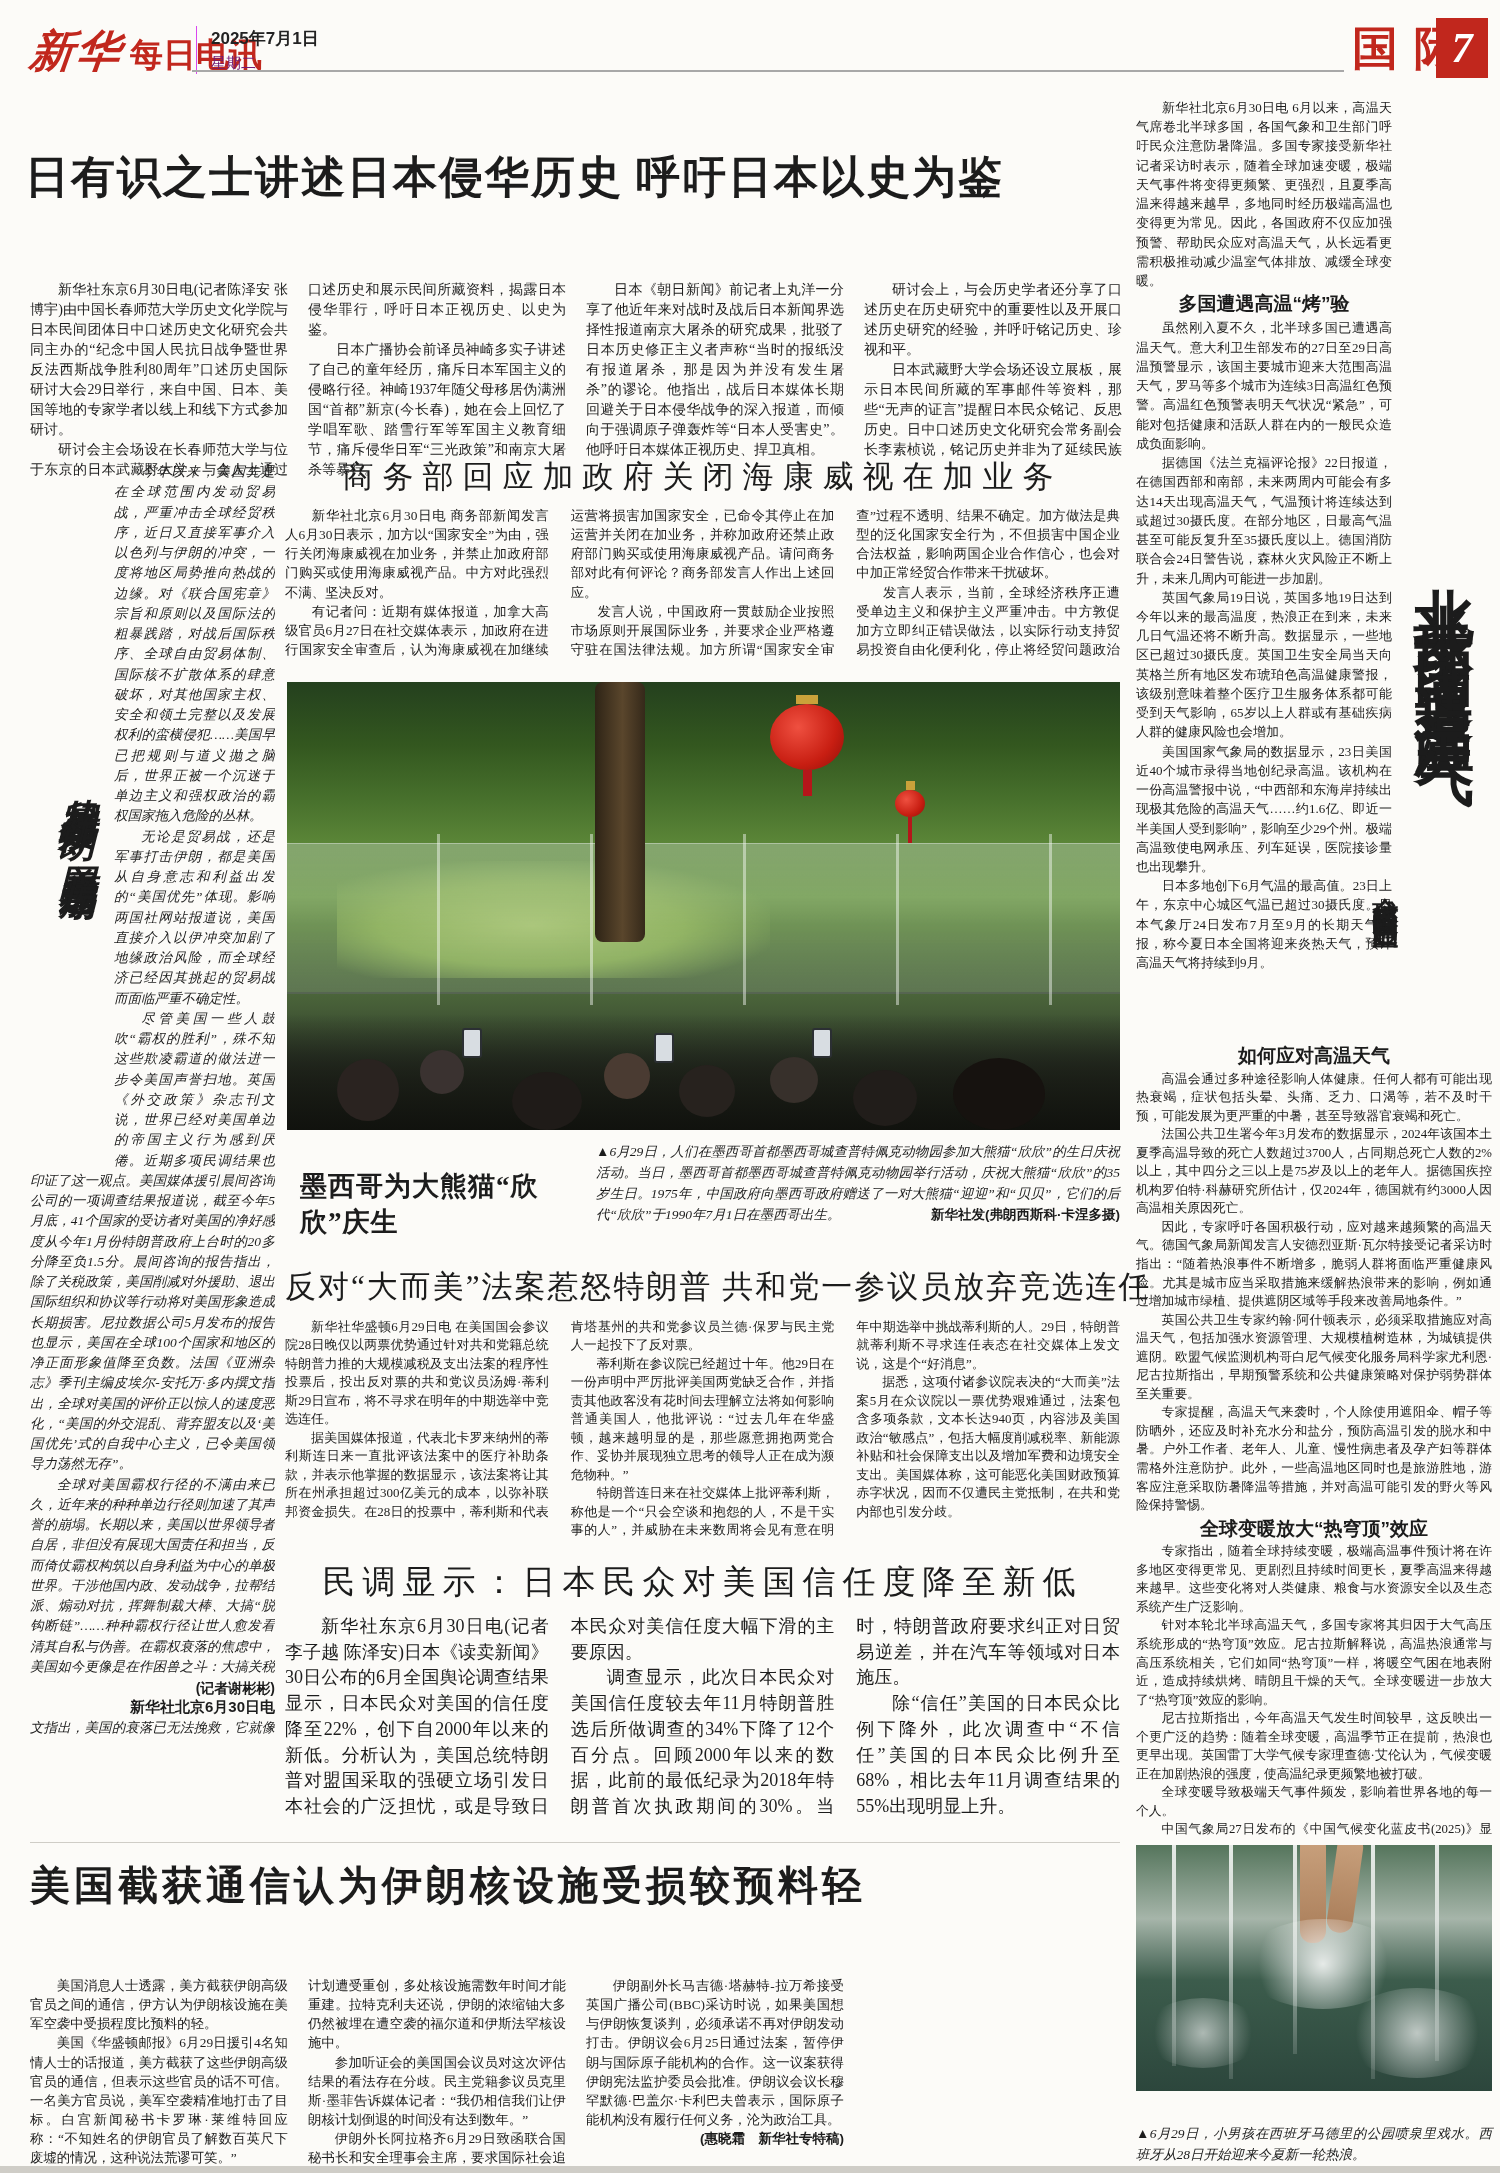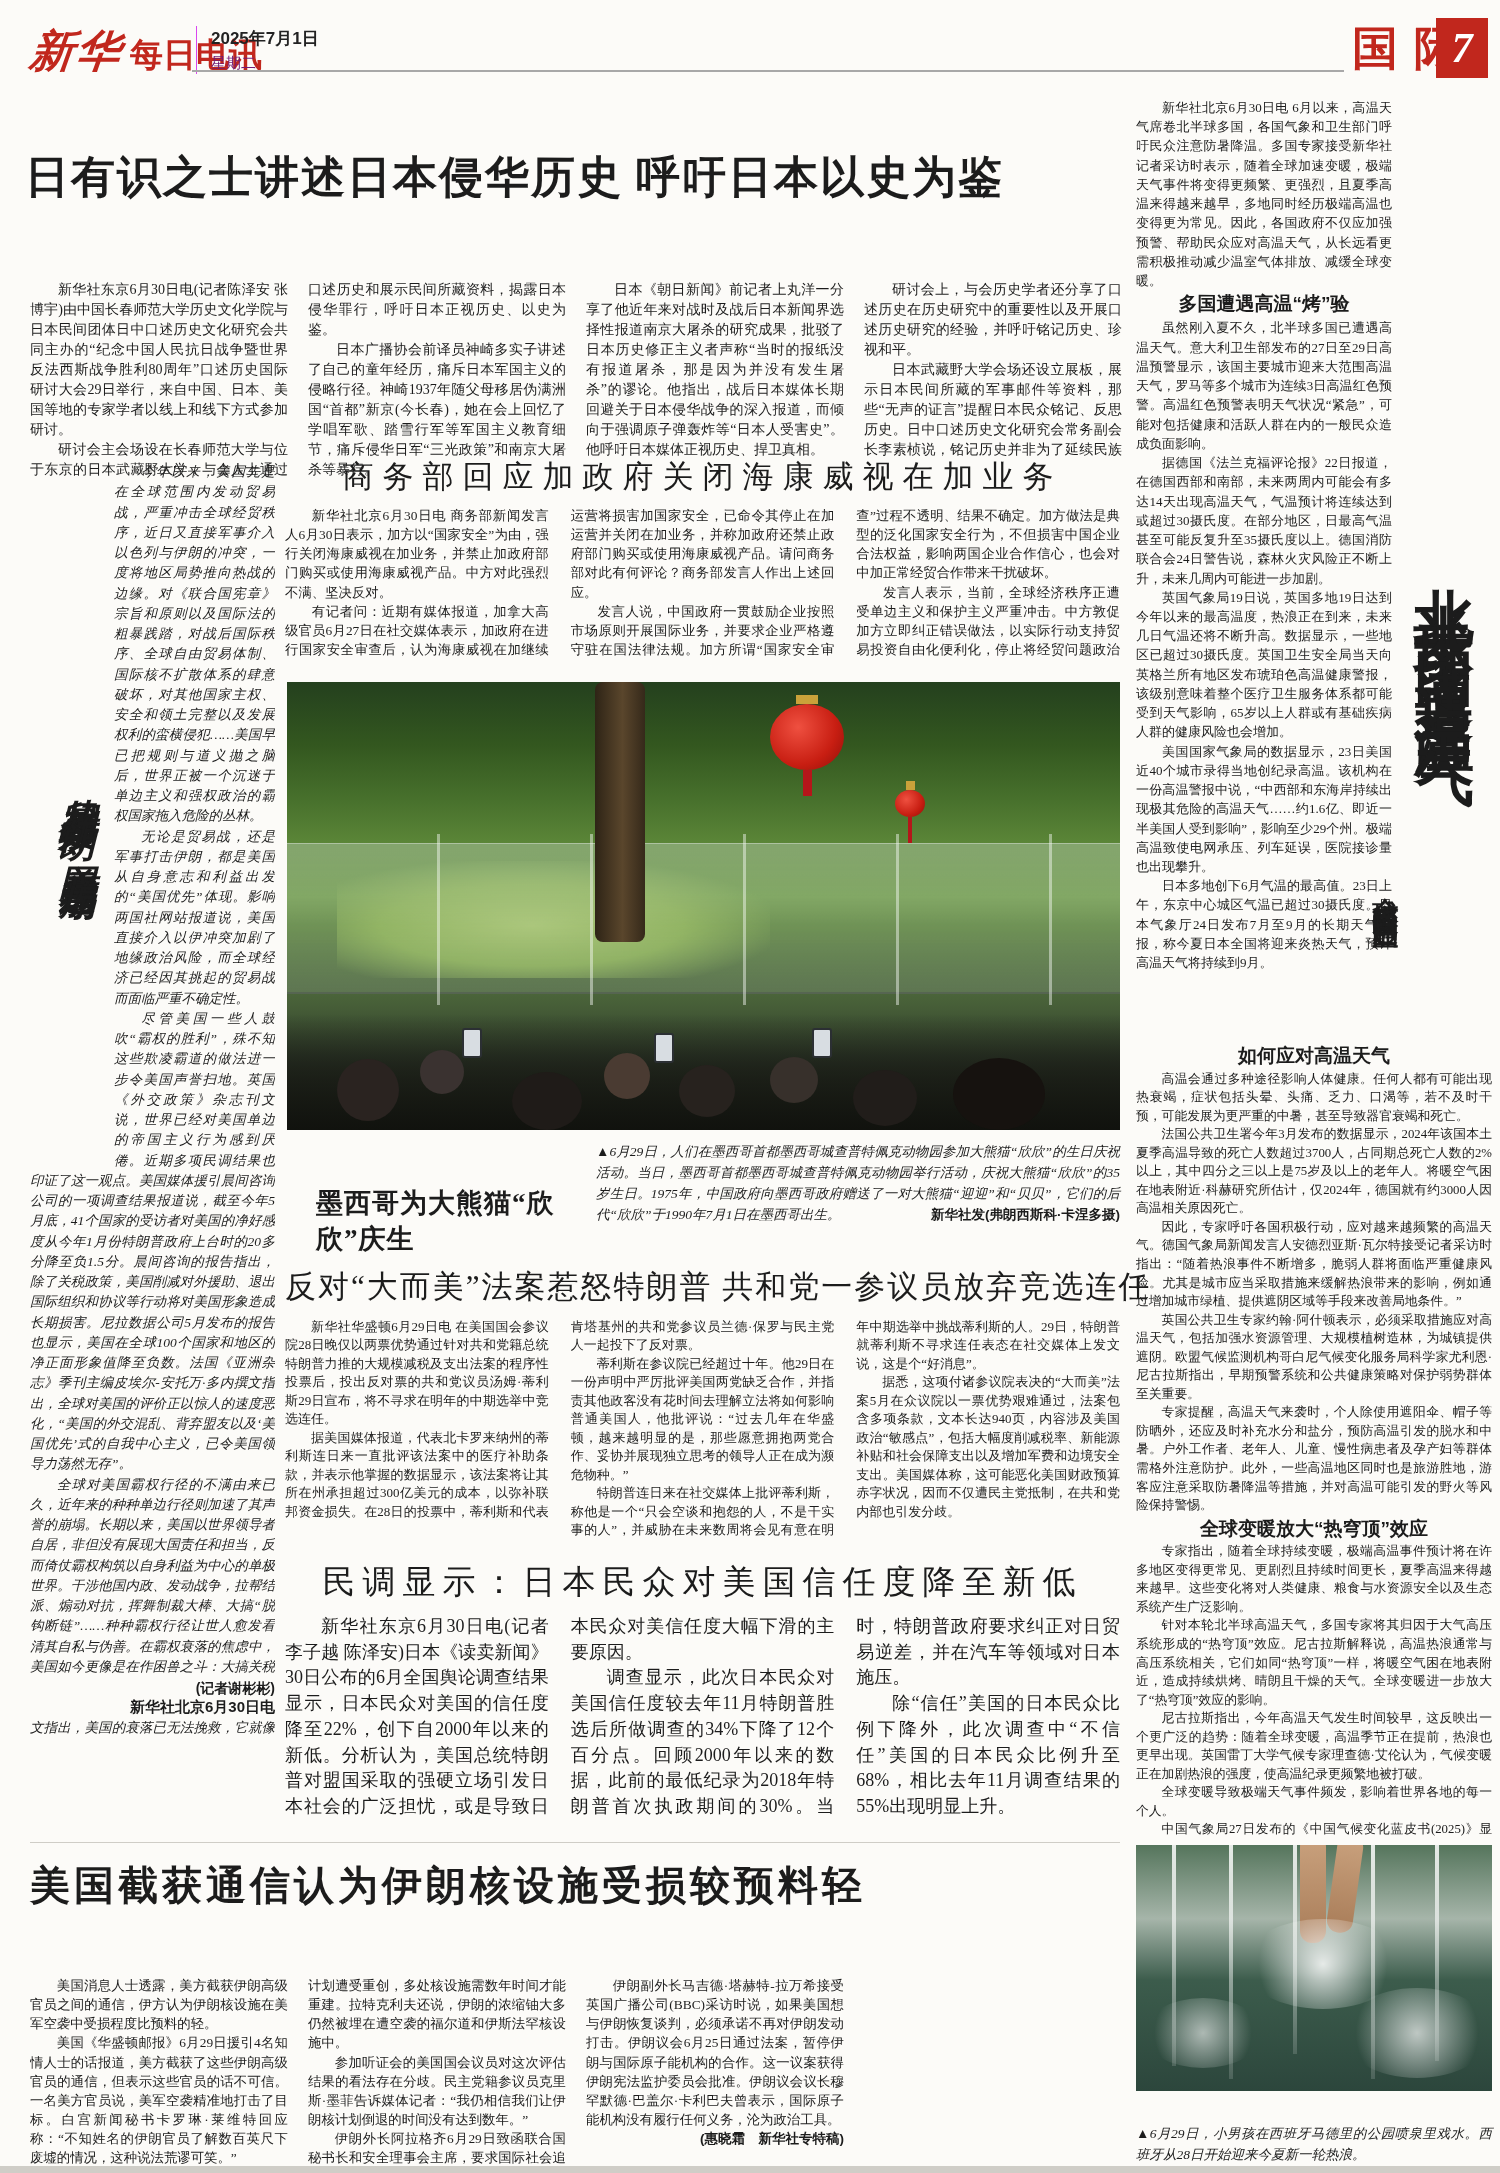--- a/index.html
+++ b/index.html
@@ -123,21 +123,21 @@
     <div class="head" style="left:38%;bottom:7%;width:46px;height:46px;background:#4a3b32;"></div>
     <div class="head" style="left:47%;bottom:3%;width:56px;height:52px;background:#27221e;"></div>
     <div class="head" style="left:58%;bottom:6%;width:48px;height:46px;background:#37302b;"></div>
     <div class="head" style="left:68%;bottom:1%;width:64px;height:56px;background:#211d1a;"></div>
     <div class="head" style="left:80%;bottom:0;width:92px;height:72px;background:#16120f;"></div>
     <div class="phone" style="left:21%;bottom:16%;"></div>
     <div class="phone" style="left:44%;bottom:15%;"></div>
     <div class="phone" style="left:63%;bottom:16%;"></div>
   </div>
 
-  <div class="abs cap-title" style="left:316px;top:1168px;width:280px;margin-top:17px;">墨西哥为大熊猫“欣欣”庆生</div>
+  <div class="abs cap-title" style="left:300px;top:1168px;width:280px;">墨西哥为大熊猫“欣欣”庆生</div>
   <div class="abs caption" style="left:596px;top:1142px;width:524px;">
     <span>▲6月29日，人们在墨西哥首都墨西哥城查普特佩克动物园参加大熊猫“欣欣”的生日庆祝活动。当日，墨西哥首都墨西哥城查普特佩克动物园举行活动，庆祝大熊猫“欣欣”的35岁生日。1975年，中国政府向墨西哥政府赠送了一对大熊猫“迎迎”和“贝贝”，它们的后代“欣欣”于1990年7月1日在墨西哥出生。</span>
     <span class="credit" style="float:right;">新华社发(弗朗西斯科·卡涅多摄)</span>
   </div>
 
   <div class="abs hl-l" style="left:285px;top:1266px;width:835px;letter-spacing:2px;">反对“大而美”法案惹怒特朗普 共和党一参议员放弃竞选连任</div>
   <div class="abs bodytxt cols3" style="left:285px;top:1318px;width:835px;height:228px;font-size:13px;line-height:1.42;">
     <p>新华社华盛顿6月29日电 在美国国会参议院28日晚仅以两票优势通过针对共和党籍总统特朗普力推的大规模减税及支出法案的程序性投票后，投出反对票的共和党议员汤姆·蒂利斯29日宣布，将不寻求在明年的中期选举中竞选连任。</p>
     <p>据美国媒体报道，代表北卡罗来纳州的蒂利斯连日来一直批评该法案中的医疗补助条款，并表示他掌握的数据显示，该法案将让其所在州承担超过300亿美元的成本，以弥补联邦资金损失。在28日的投票中，蒂利斯和代表肯塔基州的共和党参议员兰德·保罗与民主党人一起投下了反对票。</p>
     <p>蒂利斯在参议院已经超过十年。他29日在一份声明中严厉批评美国两党缺乏合作，并指责其他政客没有花时间去理解立法将如何影响普通美国人，他批评说：“过去几年在华盛顿，越来越明显的是，那些愿意拥抱两党合作、妥协并展现独立思考的领导人正在成为濒危物种。”</p>
@@ -163,21 +163,21 @@
     <p>虽然刚入夏不久，北半球多国已遭遇高温天气。意大利卫生部发布的27日至29日高温预警显示，该国主要城市迎来大范围高温天气，罗马等多个城市为连续3日高温红色预警。高温红色预警表明天气状况“紧急”，可能对包括健康和活跃人群在内的一般民众造成负面影响。</p>
     <p>据德国《法兰克福评论报》22日报道，在德国西部和南部，未来两周内可能会有多达14天出现高温天气，气温预计将连续达到或超过30摄氏度。在部分地区，日最高气温甚至可能反复升至35摄氏度以上。德国消防联合会24日警告说，森林火灾风险正不断上升，未来几周内可能进一步加剧。</p>
     <p>英国气象局19日说，英国多地19日达到今年以来的最高温度，热浪正在到来，未来几日气温还将不断升高。数据显示，一些地区已超过30摄氏度。英国卫生安全局当天向英格兰所有地区发布琥珀色高温健康警报，该级别意味着整个医疗卫生服务体系都可能受到天气影响，65岁以上人群或有基础疾病人群的健康风险也会增加。</p>
     <p>美国国家气象局的数据显示，23日美国近40个城市录得当地创纪录高温。该机构在一份高温警报中说，“中西部和东海岸持续出现极其危险的高温天气……约1.6亿、即近一半美国人受到影响”，影响至少29个州。极端高温致使电网承压、列车延误，医院接诊量也出现攀升。</p>
     <p>日本多地创下6月气温的最高值。23日上午，东京中心城区气温已超过30摄氏度。日本气象厅24日发布7月至9月的长期天气预报，称今夏日本全国将迎来炎热天气，预计高温天气将持续到9月。</p>
   </div>
 
   <div class="abs bodytxt" style="left:1136px;top:1042px;width:356px;height:796px;font-size:12.8px;line-height:1.45;">
     <p class="subhead">如何应对高温天气</p>
     <p>高温会通过多种途径影响人体健康。任何人都有可能出现热衰竭，症状包括头晕、头痛、乏力、口渴等，若不及时干预，可能发展为更严重的中暑，甚至导致器官衰竭和死亡。</p>
-    <p>法国公共卫生署今年3月发布的数据显示，2024年该国本土夏季高温导致的死亡人数超过3700人，占同期总死亡人数的2%以上，其中四分之三以上是75岁及以上的老年人。将暖空气困在地表附近·科赫研究所估计，仅2024年，德国就有约3000人因高温相关原因死亡。</p>
+    <p>法国公共卫生署今年3月发布的数据显示，2024年该国本土夏季高温导致的死亡人数超过3700人，占同期总死亡人数的2%以上，其中四分之三以上是75岁及以上的老年人。据德国疾控机构罗伯特·科赫研究所估计，仅2024年，德国就有约3000人因高温相关原因死亡。</p>
     <p>因此，专家呼吁各国积极行动，应对越来越频繁的高温天气。德国气象局新闻发言人安德烈亚斯·瓦尔特接受记者采访时指出：“随着热浪事件不断增多，脆弱人群将面临严重健康风险。尤其是城市应当采取措施来缓解热浪带来的影响，例如通过增加城市绿植、提供遮阴区域等手段来改善局地条件。”</p>
     <p>英国公共卫生专家约翰·阿什顿表示，必须采取措施应对高温天气，包括加强水资源管理、大规模植树造林，为城镇提供遮阴。欧盟气候监测机构哥白尼气候变化服务局科学家尤利恩·尼古拉斯指出，早期预警系统和公共健康策略对保护弱势群体至关重要。</p>
     <p>专家提醒，高温天气来袭时，个人除使用遮阳伞、帽子等防晒外，还应及时补充水分和盐分，预防高温引发的脱水和中暑。户外工作者、老年人、儿童、慢性病患者及孕产妇等群体需格外注意防护。此外，一些高温地区同时也是旅游胜地，游客应注意采取防暑降温等措施，并对高温可能引发的野火等风险保持警惕。</p>
     <p class="subhead">全球变暖放大“热穹顶”效应</p>
     <p>专家指出，随着全球持续变暖，极端高温事件预计将在许多地区变得更常见、更剧烈且持续时间更长，夏季高温来得越来越早。这些变化将对人类健康、粮食与水资源安全以及生态系统产生广泛影响。</p>
     <p>针对本轮北半球高温天气，多国专家将其归因于大气高压系统形成的“热穹顶”效应。尼古拉斯解释说，高温热浪通常与高压系统相关，它们如同“热穹顶”一样，将暖空气困在地表附近，造成持续烘烤、晴朗且干燥的天气。全球变暖进一步放大了“热穹顶”效应的影响。</p>
     <p>尼古拉斯指出，今年高温天气发生时间较早，这反映出一个更广泛的趋势：随着全球变暖，高温季节正在提前，热浪也更早出现。英国雷丁大学气候专家理查德·艾伦认为，气候变暖正在加剧热浪的强度，使高温纪录更频繁地被打破。</p>
     <p>全球变暖导致极端天气事件频发，影响着世界各地的每一个人。</p>
     <p>中国气象局27日发布的《中国气候变化蓝皮书(2025)》显示，全球变暖趋势仍在持续，2024年全球平均气温为1850年有气象观测记录以来的最高值。专家认为，这是温室气体排放和厄尔尼诺等气候系统自然变率共同作用的结果。</p>
   </div>

